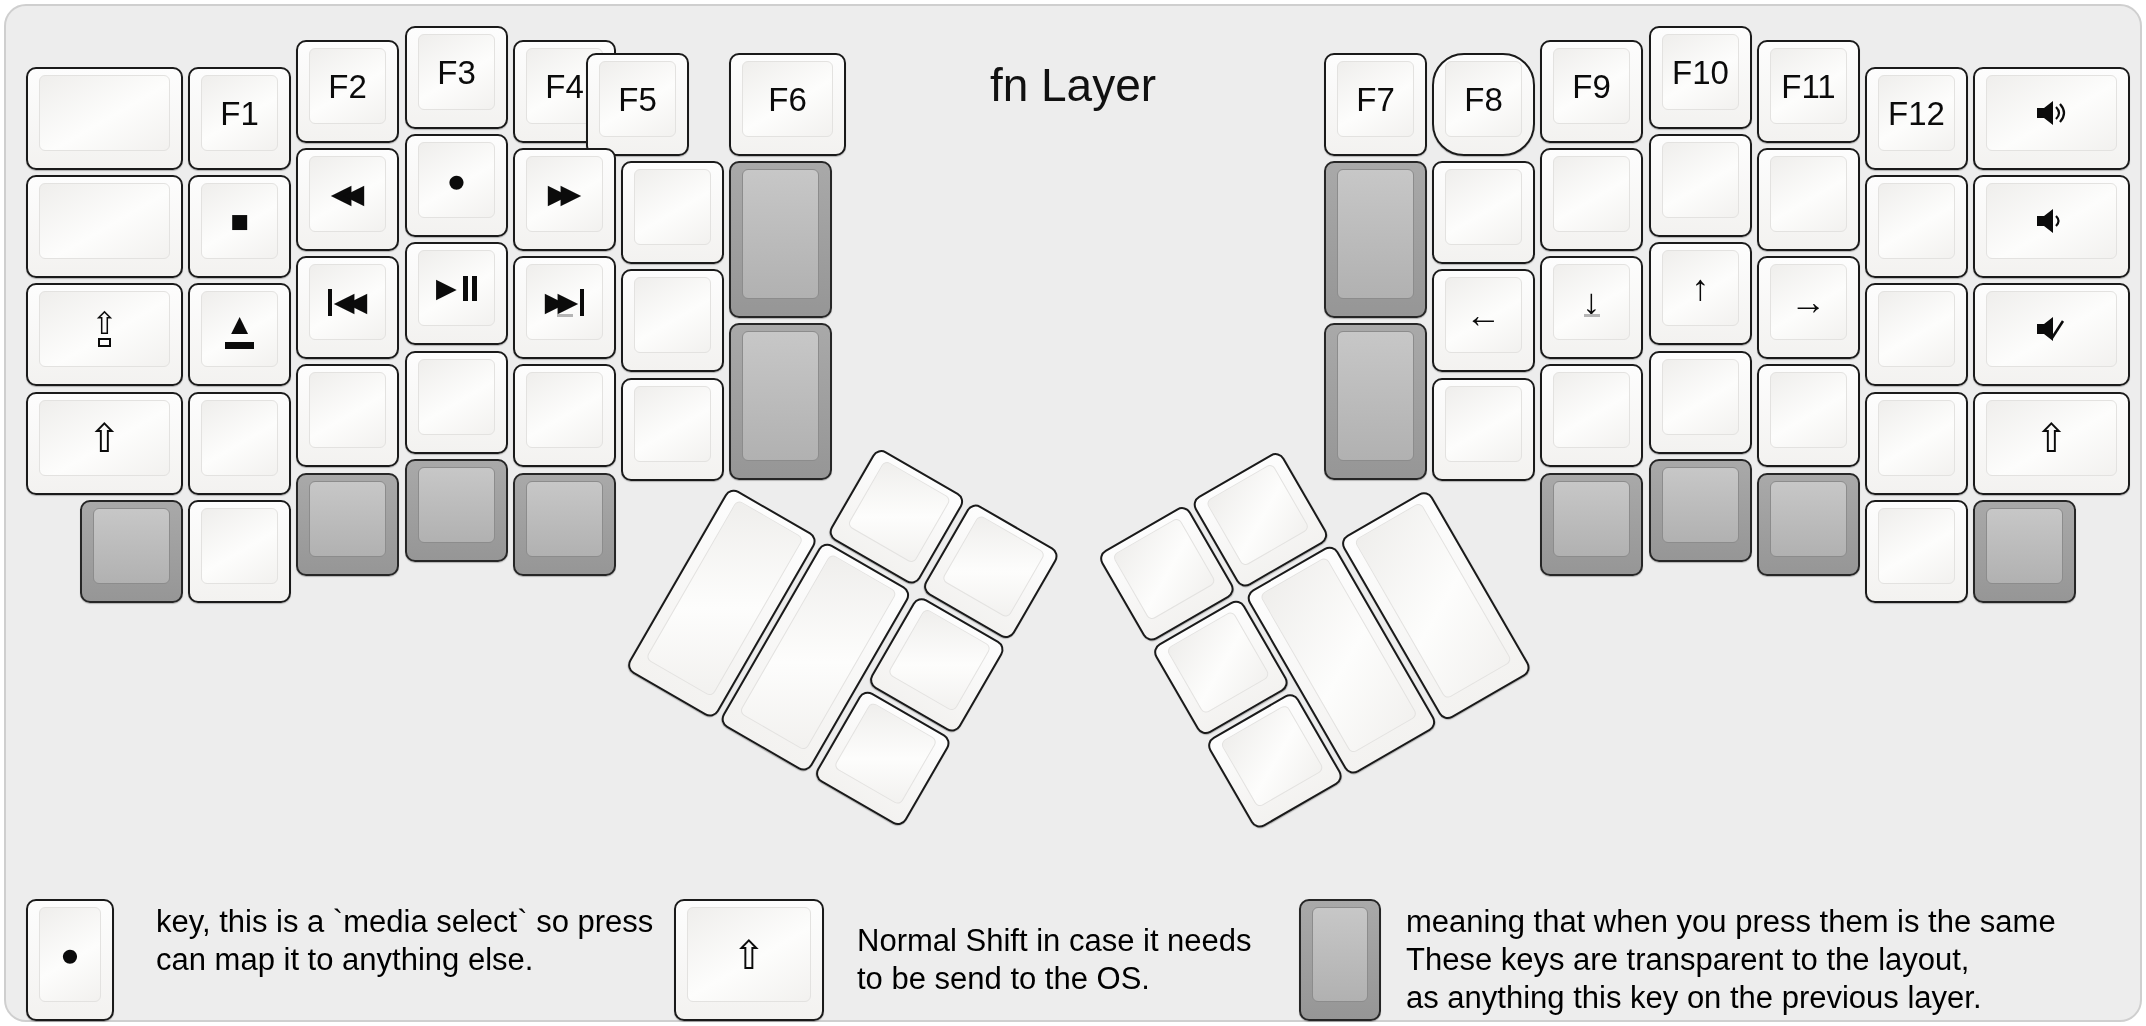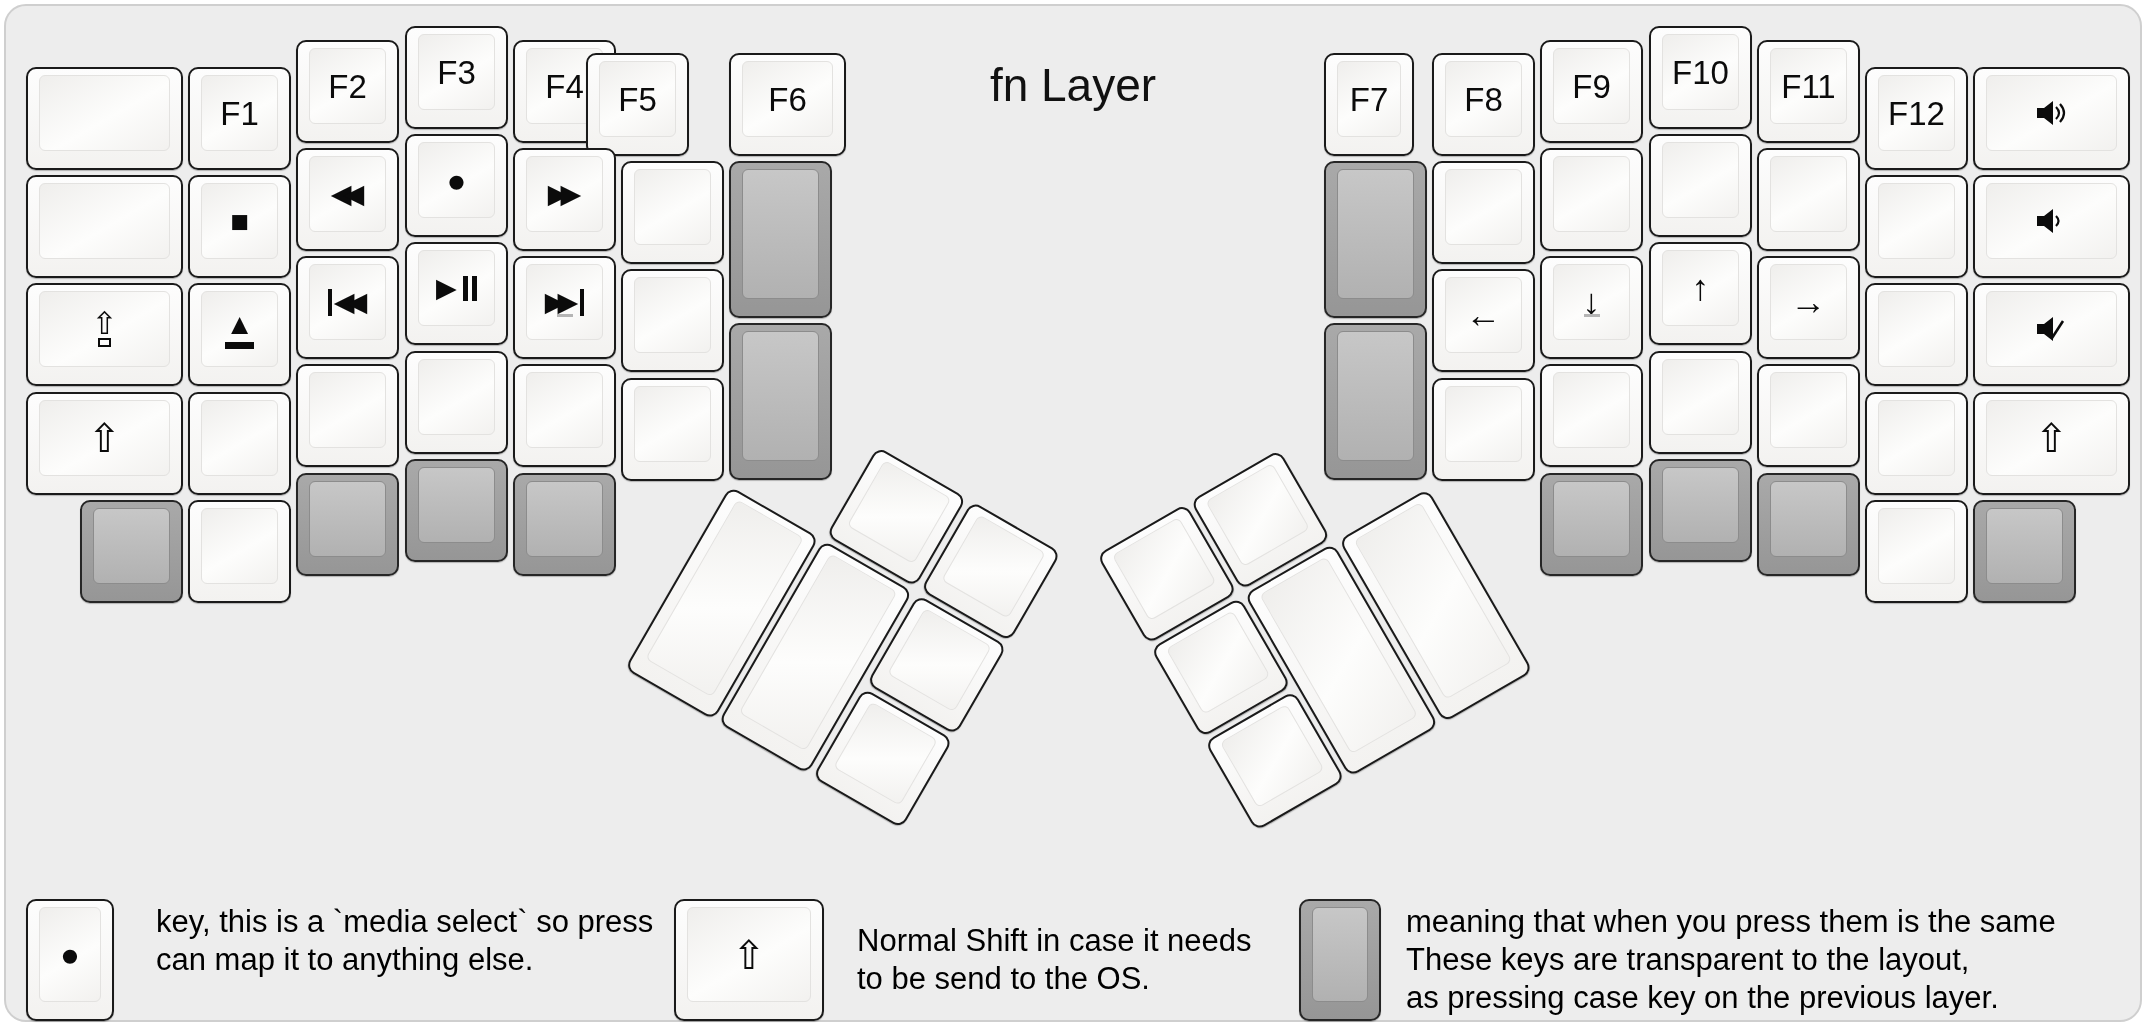--- a/index.html
+++ b/index.html
@@ -194,26 +194,26 @@
         </div>
         <div class="key gray" style="left: 290px; top: 467px; width: 103px; height: 103px;">
           <div class="cap"></div>
         </div>
         <div class="key gray" style="left: 399px; top: 453px; width: 103px; height: 103px;">
           <div class="cap"></div>
         </div>
         <div class="key gray" style="left: 507px; top: 467px; width: 103px; height: 103px;">
           <div class="cap"></div>
         </div>
-        <div class="key" style="left: 1318px; top: 47px; width: 90px; height: 103px;">
+        <div class="key" style="left: 1318px; top: 47px; width: 103px; height: 103px;">
           <div class="cap">
             <span class="glyph">F7</span>
           </div>
         </div>
-        <div class="key" style="left: 1426px; top: 47px; width: 103px; height: 103px;">
+        <div class="key" style="left: 1426px; top: 47px; width: 103px; height: 103px; border-radius: 32px;">
           <div class="cap">
             <span class="glyph">F8</span>
           </div>
         </div>
         <div class="key" style="left: 1534px; top: 34px; width: 103px; height: 103px;">
           <div class="cap">
             <span class="glyph">F9</span>
           </div>
         </div>
         <div class="key" style="left: 1643px; top: 20px; width: 103px; height: 103px;">
@@ -415,17 +415,17 @@
         <div class="legend-text" style="left: 851px; top: 916px;">
           <div>Normal Shift in case it needs</div>
           <div>to be send to the OS.</div>
         </div>
         <div class="key gray" style="left: 1293px; top: 893px; width: 82px; height: 122px;">
           <div class="cap"></div>
         </div>
         <div class="legend-text" style="left: 1400px; top: 897px;">
           <div>meaning that when you press them is the same</div>
           <div>These keys are transparent to the layout,</div>
-          <div>as pressing case key on the previous layer.</div>
+          <div>as anything this key on the previous layer.</div>
         </div>
       </div>
   </div>
 </div>
 
 </body></html>

